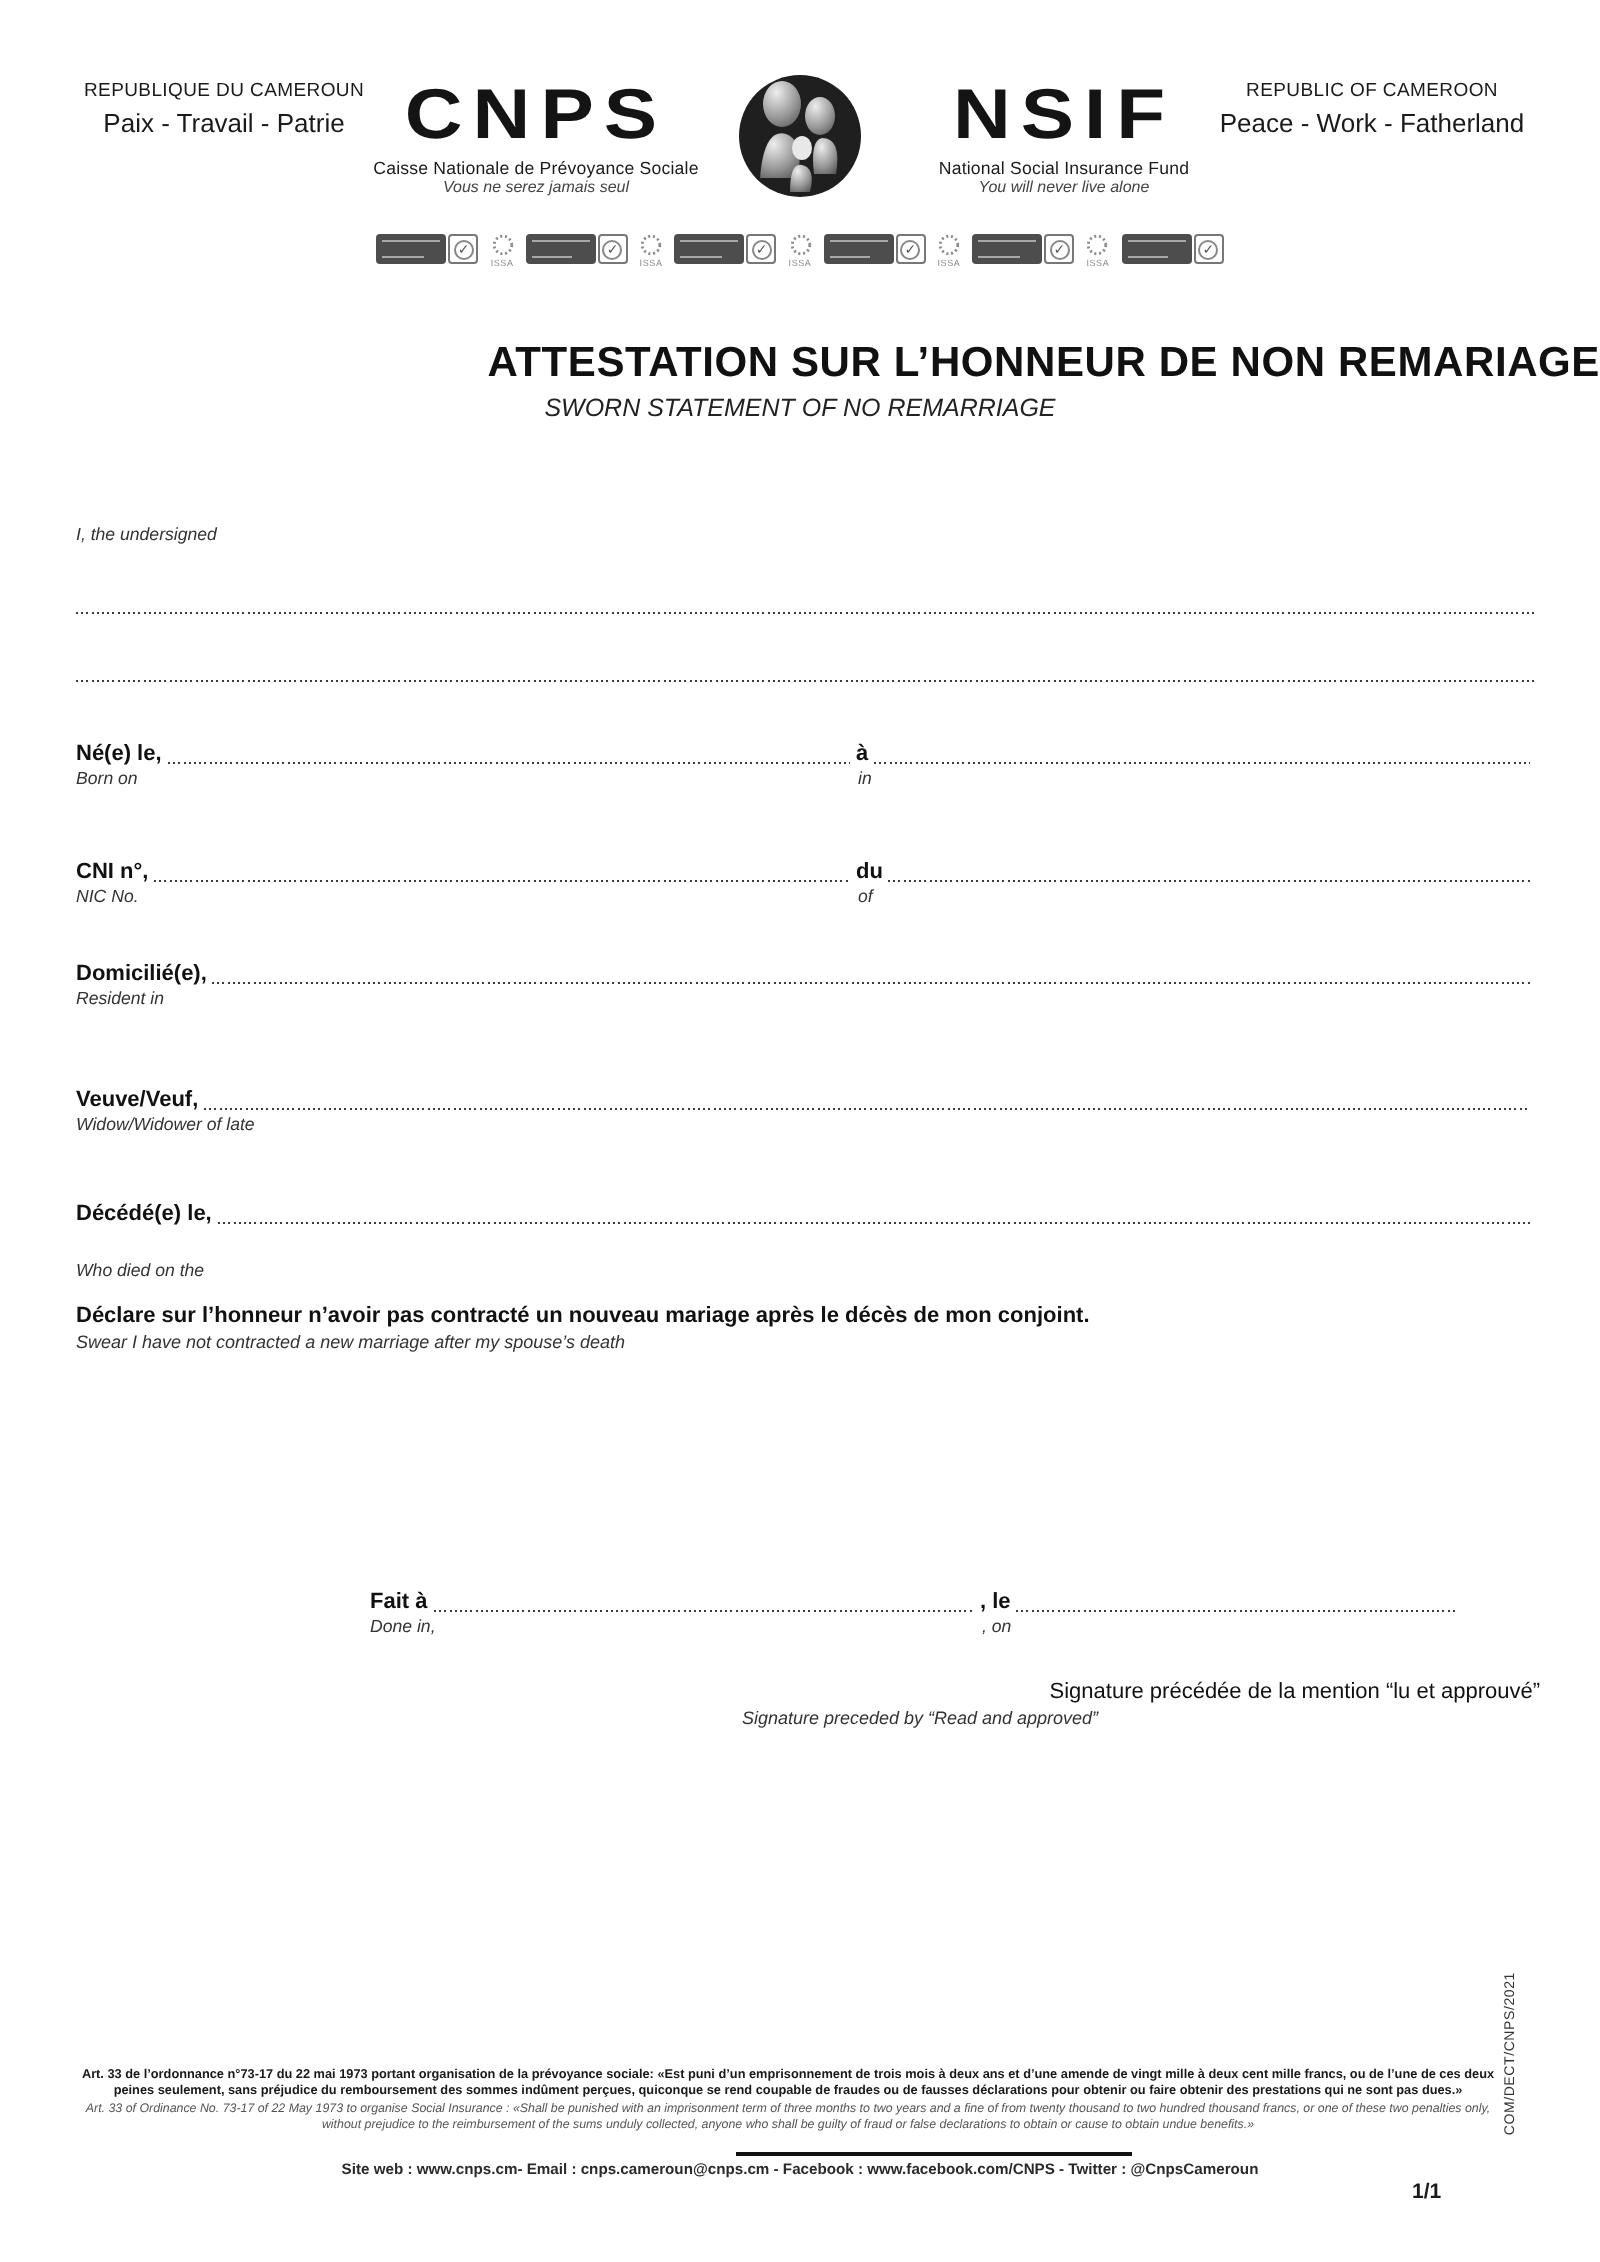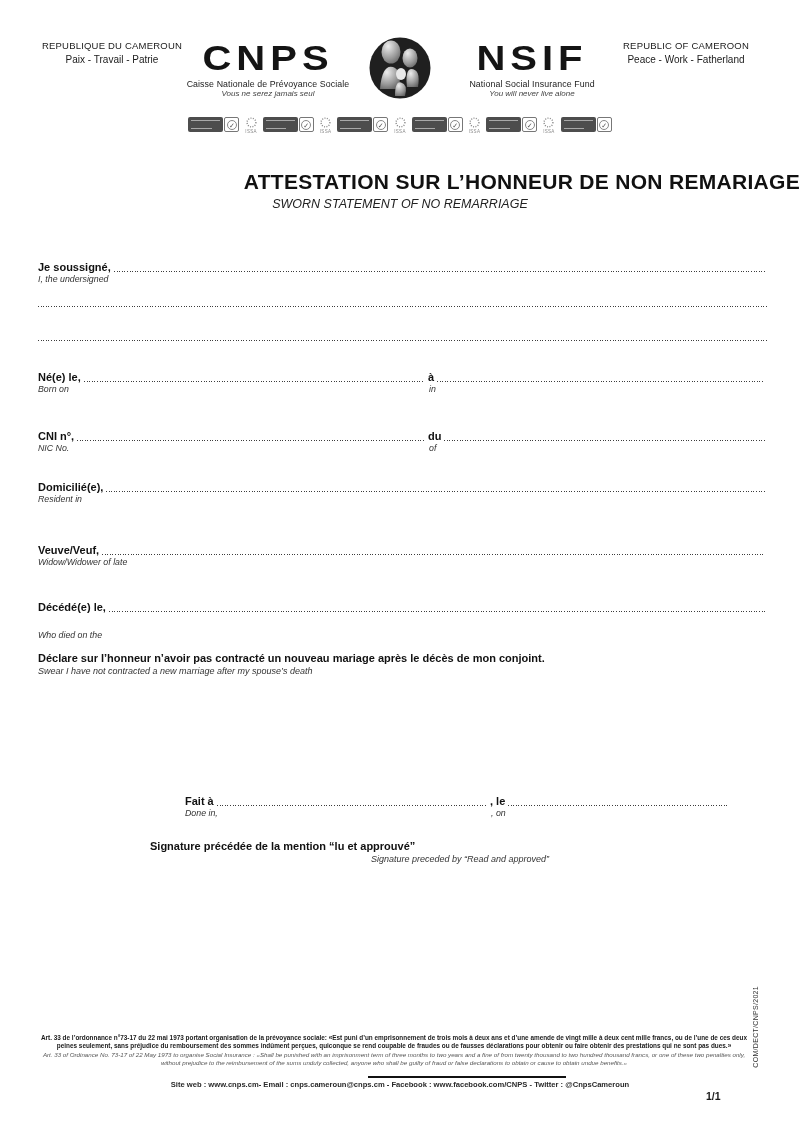--- a/index.html
+++ b/index.html
@@ -5,21 +5,21 @@
   * { margin:0; padding:0; box-sizing:border-box; }
   html,body { background:#fff; }
   body { font-family:"Liberation Sans", sans-serif; color:#1a1a1a; }
   .page {
     position:relative; width:800px; height:1131px; background:#fff;
     outline:1px solid #d9d9d9; overflow:hidden;
   }
   
   .hdr-block { position:absolute; top:40px; width:172px; text-align:center; }
   .hdr-block .l1 { font-size:9.5px; letter-spacing:.2px; }
-  .hdr-block .l2 { font-size:10px; margin-top:3px; }
+  .hdr-block .l2 { font-size:13px; margin-top:3px; }
   .hdr-left  { left:26px; }
   .hdr-right { right:28px; }
 
   .logo-row { position:absolute; top:40px; left:0; width:100%;
     display:flex; justify-content:center; align-items:flex-start; gap:17px; }
   .logo-col { width:168px; text-align:center; }
   .logo-acronym { font-size:40px; font-weight:900; letter-spacing:5px;
     line-height:1; transform:scaleY(.88); transform-origin:top; color:#141414; }
   .logo-name { font-size:8.8px; margin-top:-1px; color:#1b1b1b; letter-spacing:.1px; }
   .logo-slogan { font-size:8px; font-style:italic; color:#444; margin-top:0; }
@@ -59,22 +59,22 @@
   .half-r { display:flex; align-items:flex-end; flex:1; }
   .blank-line { position:absolute; left:38px; right:32px; height:10px;
     background-image:repeating-linear-gradient(to right,#3c3c3c 0,#3c3c3c 1px,transparent 1px,transparent 2.6px);
     background-size:100% 1px; background-repeat:no-repeat; background-position:left bottom; }
 
   .statement-fr { position:absolute; left:38px; right:32px; top:652px;
     font-size:11px; font-weight:bold; color:#111; }
   .statement-en { position:absolute; left:38px; right:32px; top:666px;
     font-size:9px; font-style:italic; color:#333; }
 
-  .sig-fr { position:absolute; left:150px; right:30px; top:840px; text-align:left;
-    font-size:11px; font-weight:bold; color:#111; }
+  .sig-fr { position:absolute; left:150px; right:30px; top:840px; text-align:right;
+    font-size:11px; font-weight:normal; color:#111; }
   .sig-en { position:absolute; left:150px; right:30px; top:854px; text-align:center;
     font-size:9px; font-style:italic; color:#333; }
 
   
   .legal { position:absolute; left:36px; width:716px; top:1034px; text-align:center; }
   .legal-fr { font-size:6.4px; font-weight:bold; color:#1a1a1a; line-height:8px; }
   .legal-en { font-size:6.2px; font-style:italic; color:#555; line-height:7.6px; margin-top:1px; }
   .divider { position:absolute; top:1076px; left:368px; width:198px; height:2px; background:#111; }
   .contacts { position:absolute; top:1080px; left:0; width:100%; text-align:center;
     font-size:7.6px; font-weight:bold; color:#2a2a2a; }
@@ -209,24 +209,20 @@
         <span class="badge-seal">
           <b>✓</b>
         </span>
       </span>
   </div>
 
   <div class="title-fr">ATTESTATION SUR L’HONNEUR DE NON REMARIAGE</div>
   <div class="title-en">SWORN STATEMENT OF NO REMARRIAGE</div>
 
   <div class="fgroup" style="top:261px;">
-    <div class="frow">
-      <span class="lbl">Je soussigné,</span>
-      <span class="dots"></span>
-    </div>
     <div class="subrow">
         <span class="sub" style="left:0;">I, the undersigned</span>
       </div>
   </div>
   <div class="blank-line" style="top:297px;"></div>
   <div class="blank-line" style="top:331px;"></div>
 
   <div class="fgroup" style="top:371px;">
     <div class="frow">
       <span class="half-l">

